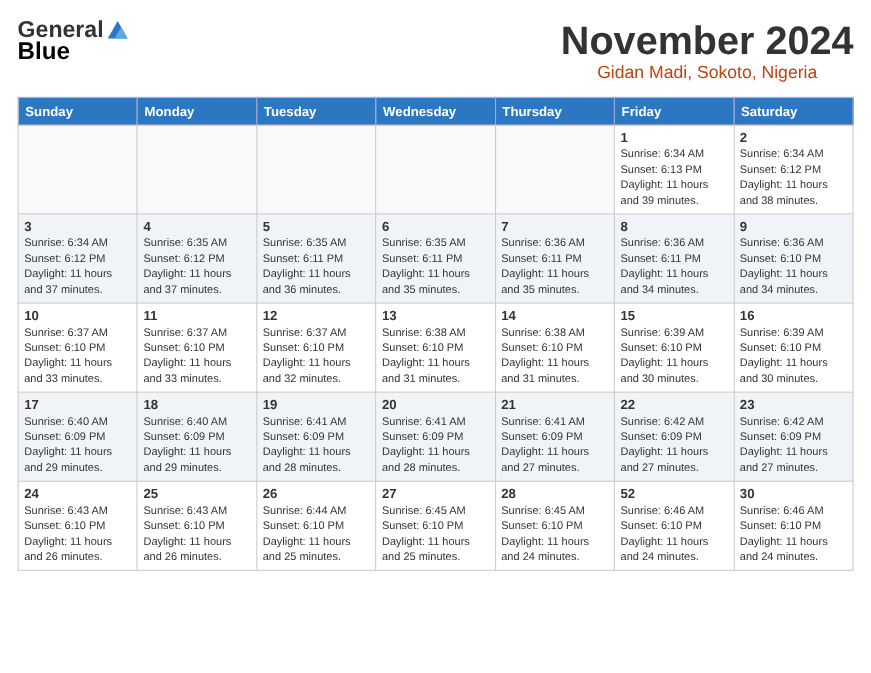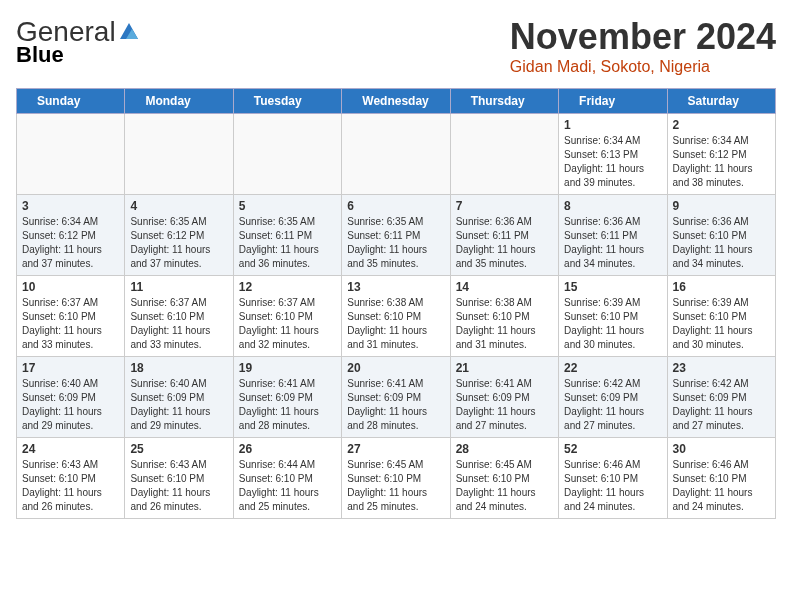--- a/index.html
+++ b/index.html
@@ -20,21 +20,21 @@
       display: flex;
       flex-direction: column;
       align-items: flex-start;
     }
     .logo-row {
       display: flex;
       align-items: center;
       gap: 2px;
     }
     .title-area {
-      text-align: left;
+      text-align: center;
       margin-left: 13px;
     }
     .month-title {
       font-size: 36px;
       font-weight: bold;
       color: #333;
     }
     .subtitle {
       font-size: 16px;
       color: #c2410c;
@@ -42,21 +42,21 @@
     .calendar {
       width: 100%;
       border-collapse: collapse;
       border: 1px solid #ccc;
     }
     .calendar th {
       background: #2c77c2;
       color: #fff;
       font-size: 12px;
       font-weight: bold;
-      padding: 5px 20px;
+      padding: 5px 6px;
       text-align: left;
       border: 1px solid #aac;
     }
     .calendar td {
       vertical-align: top;
       border: 1px solid #ccc;
       padding: 4px 5px;
       font-size: 10px;
       color: #333;
       width: 108px;
@@ -81,21 +81,21 @@
       color: #333;
     }
     .empty { background: #f9f9f9 !important; }
   </style>
 </head>
 <body>
 
 <div class="header">
   <div class="logo">
     <div class="logo-row">
-      <span style="font-size:28px;font-weight:normal;color:#333;">General</span>
+      <span style="font-size:21px;font-weight:bold;color:#333;">General</span>
       <svg width="22" height="22" viewBox="0 0 22 22">
         <polygon points="11,2 20,18 2,18" fill="#2c77c2"></polygon>
         <polygon points="14,8 20,18 8,18" fill="#5aabdd"></polygon>
       </svg>
     </div>
     <span style="font-size:22px;font-weight:bold;color:#000000;margin-top:-6px;">Blue</span>
   </div>
   <div class="title-area">
     <div class="month-title">November 2024</div>
     <div class="subtitle">Gidan Madi, Sokoto, Nigeria</div>

